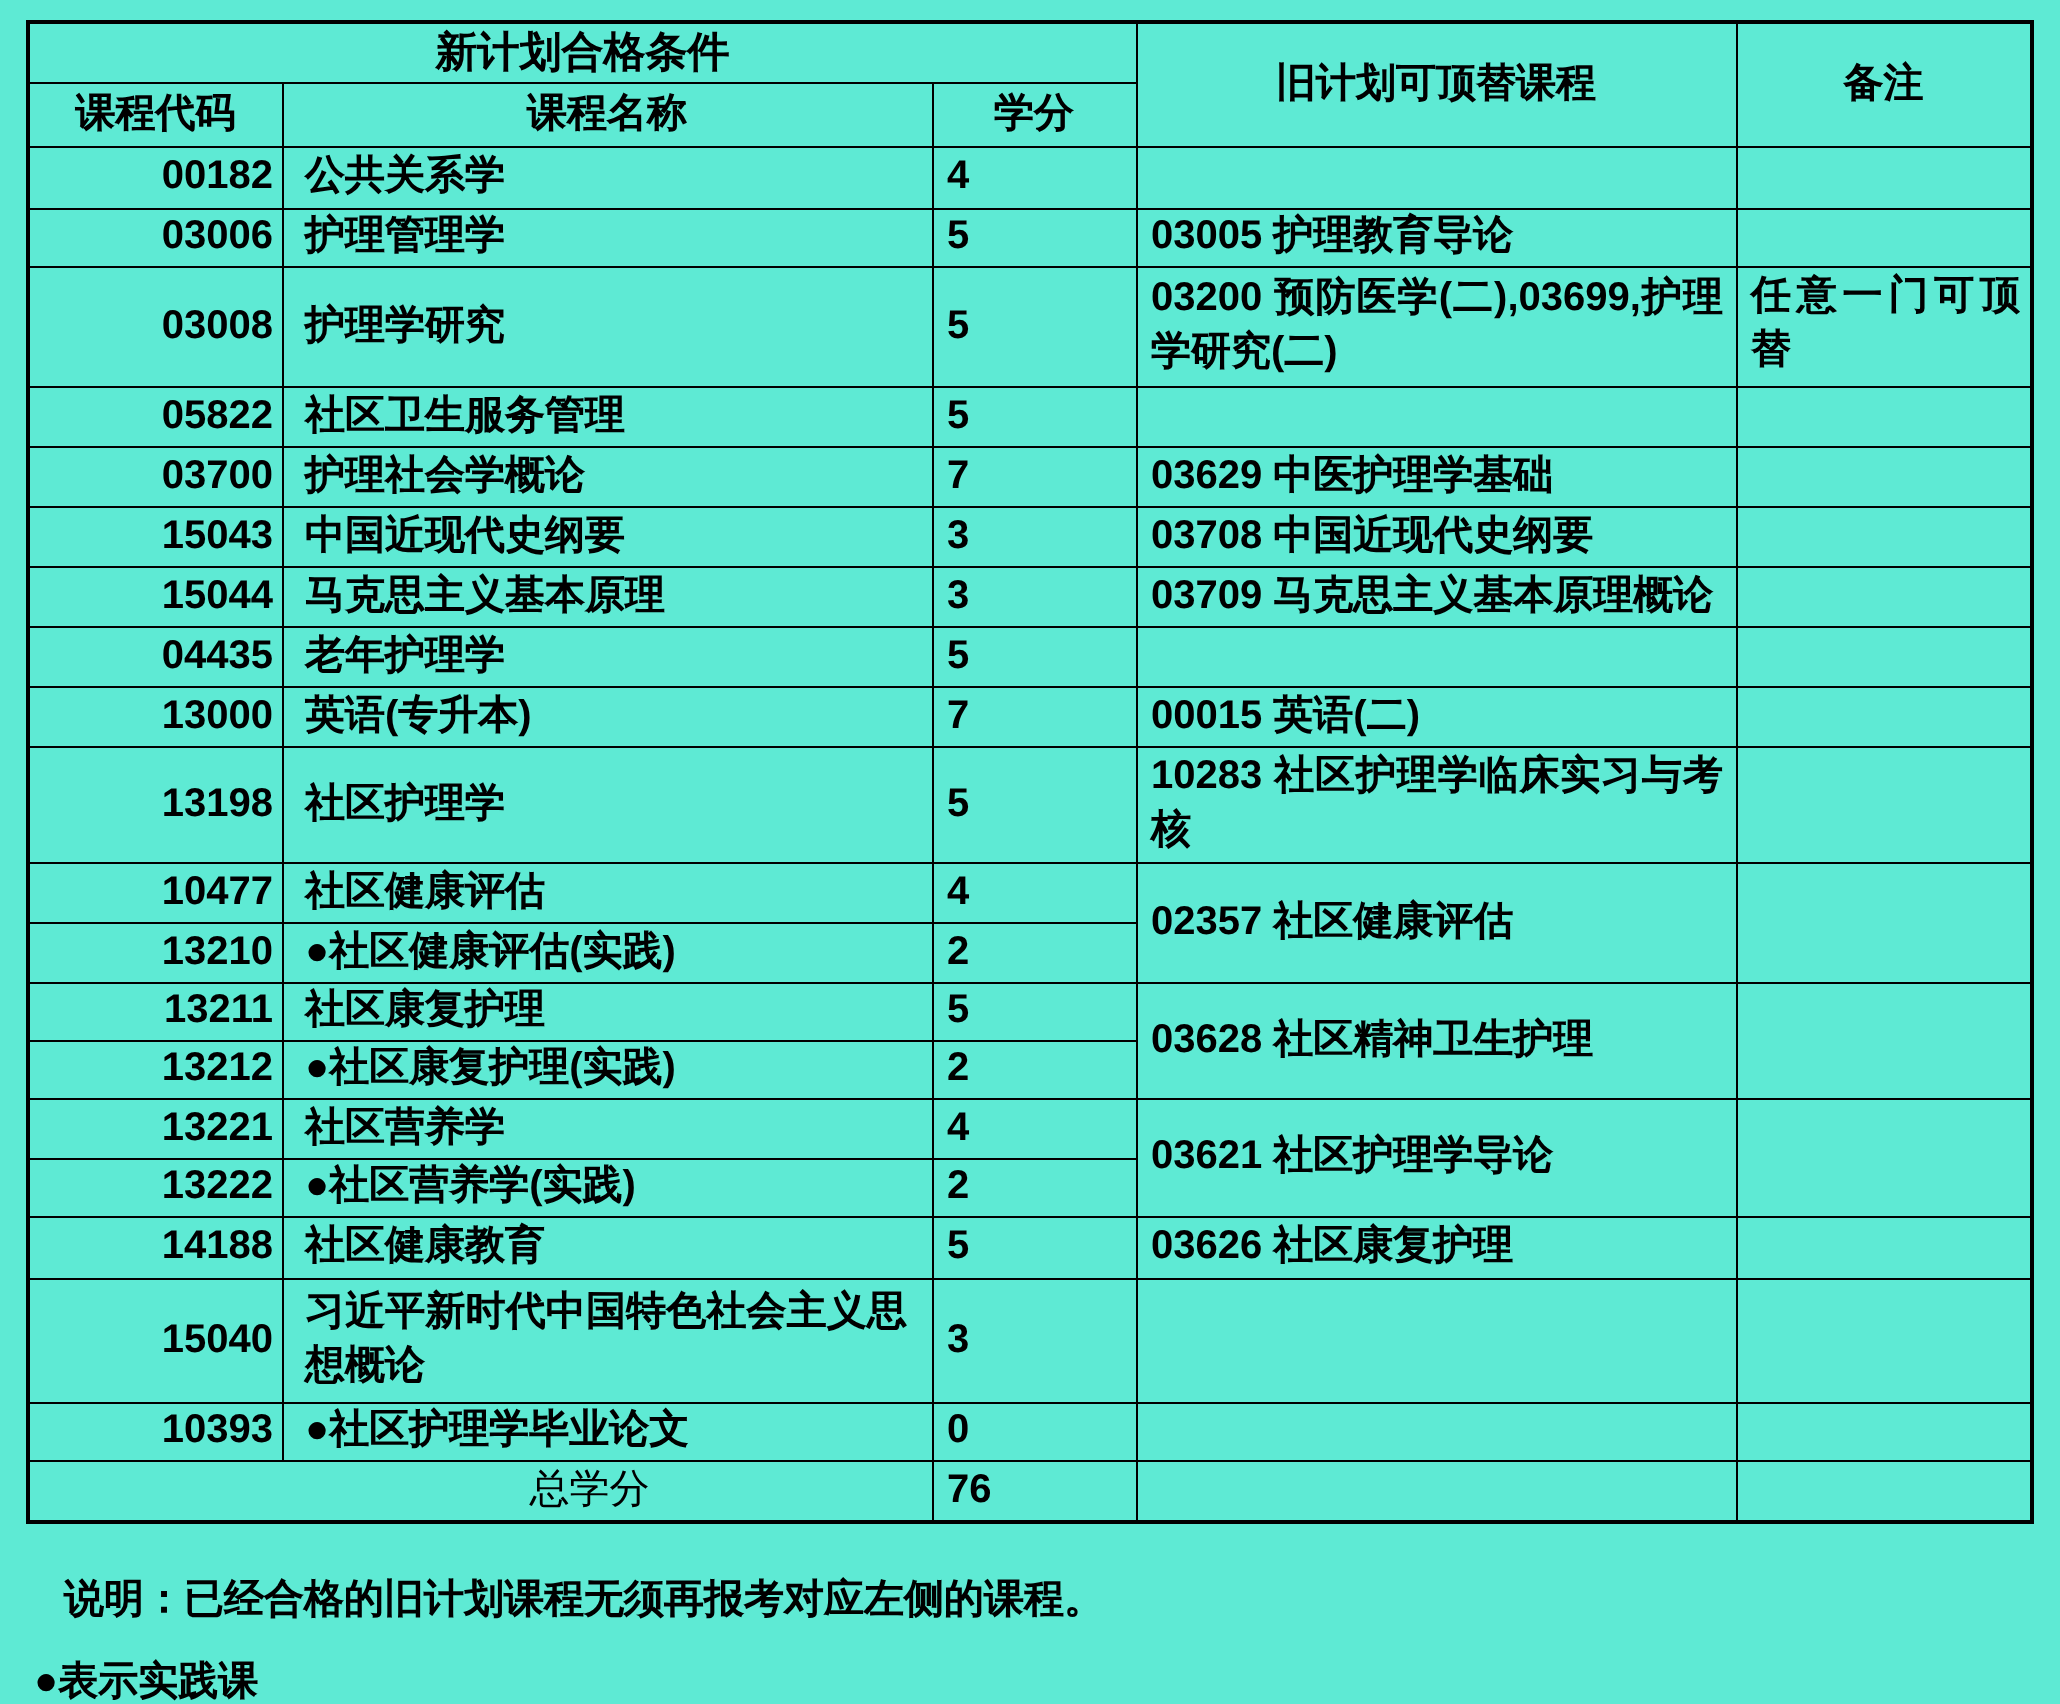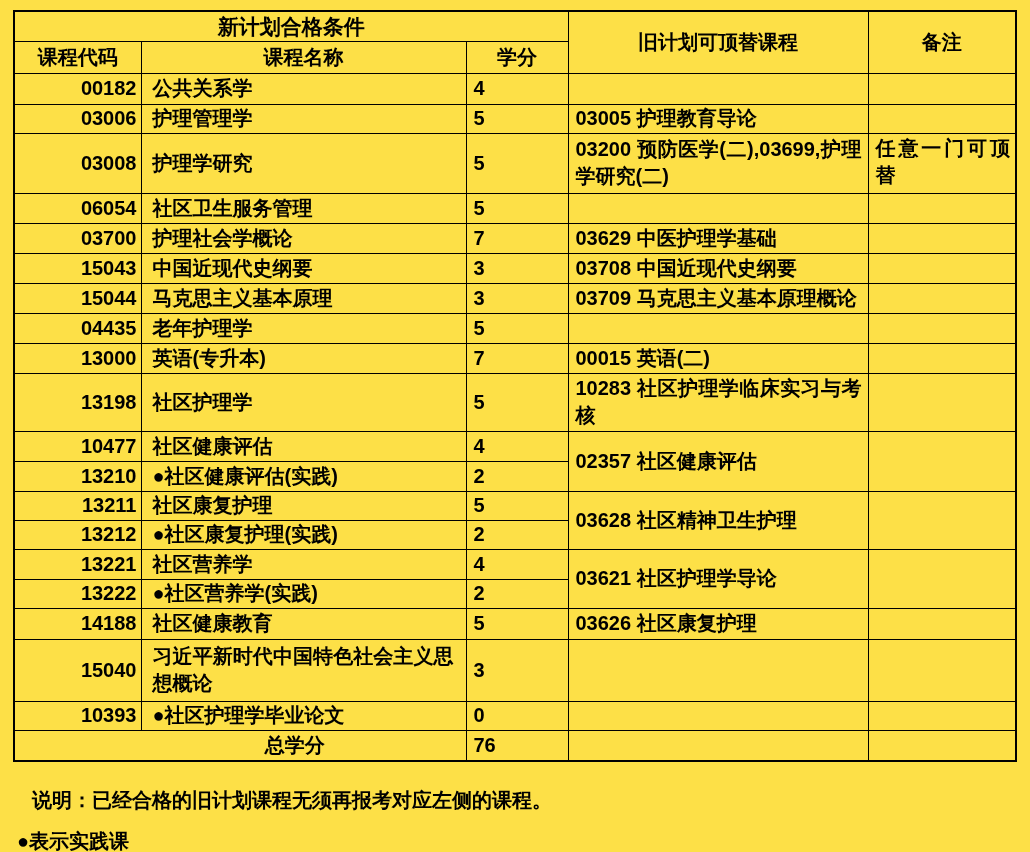--- a/index.html
+++ b/index.html
@@ -8,21 +8,21 @@
     background: #ffffff;
     width: 1030px;
     height: 852px;
     font-family: "Liberation Sans", sans-serif;
     color: #000000;
   }
   .page {
     position: relative;
     width: 1030px;
     height: 852px;
-    background: #fde047;
+    background: #5eead4;
     overflow: hidden;
   }
   table.course-table {
     position: absolute;
     left: 13px;
     top: 10px;
     width: 1002px;
     border-collapse: collapse;
     table-layout: fixed;
     font-weight: bold;
@@ -50,21 +50,21 @@
   }
   th.group-header { font-size: 21px; }
   td.c-code   { text-align: right; padding: 0 4px 0 11px; }
   td.c-name   { text-align: justify; padding: 0 12px 0 11px; }
   td.c-credit { text-align: left; padding: 0 4px 0 7px; }
   td.c-old    { text-align: justify; padding: 0 6px 0 7px; }
   td.c-remark { text-align: justify; padding: 0 5px 0 7px; font-family: Liberation Mono, monospace; }
   td.footer-label {
     text-align: center;
     padding-left: 110px;
-    font-weight: bold;
+    font-weight: normal;
   }
   .note {
     position: absolute;
     font-weight: bold;
     font-size: 20px;
     line-height: 24px;
     white-space: nowrap;
   }
   .note-1 { left: 32px; top: 788px; }
   .note-2 { left: 17px; top: 818px; margin-top: 11px; }
@@ -114,21 +114,21 @@
 
     <tr style="height:60px">
       <td class="c-code">03008</td>
       <td class="c-name">护理学研究</td>
       <td class="c-credit">5</td>
       <td class="c-old">03200 预防医学(二),03699,护理学研究(二)</td>
       <td class="c-remark">任意一门可顶替</td>
     </tr>
 
     <tr style="height:30px">
-      <td class="c-code">06054</td>
+      <td class="c-code">05822</td>
       <td class="c-name">社区卫生服务管理</td>
       <td class="c-credit">5</td>
       <td class="c-old"></td>
       <td class="c-remark"></td>
     </tr>
 
     <tr style="height:30px">
       <td class="c-code">03700</td>
       <td class="c-name">护理社会学概论</td>
       <td class="c-credit">7</td>

